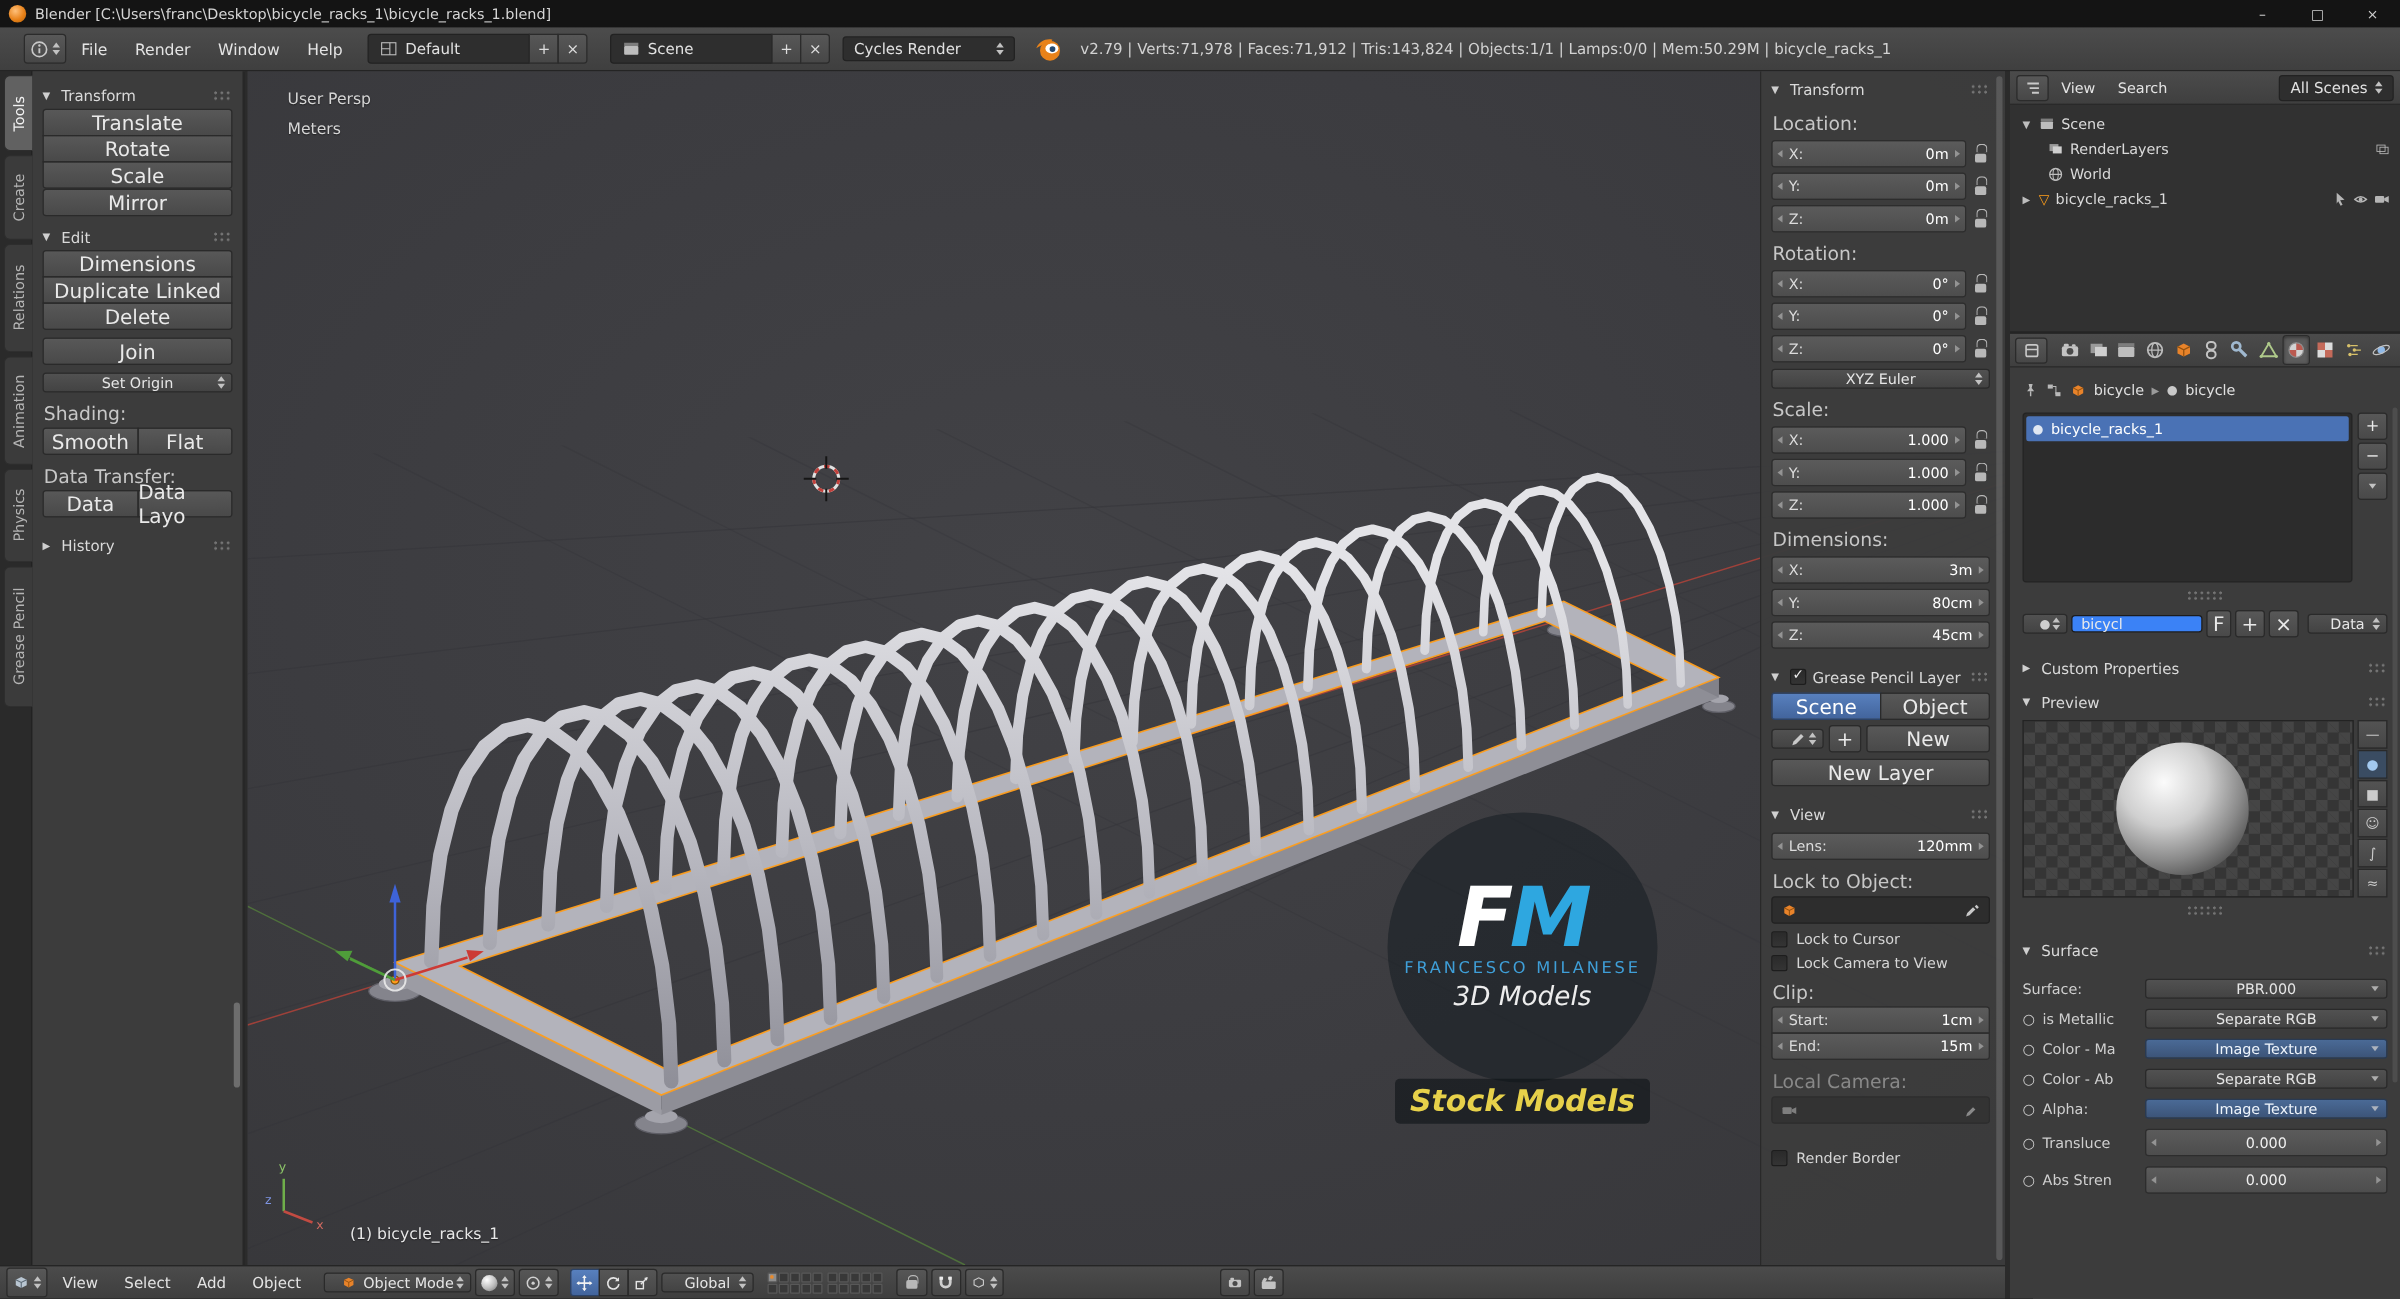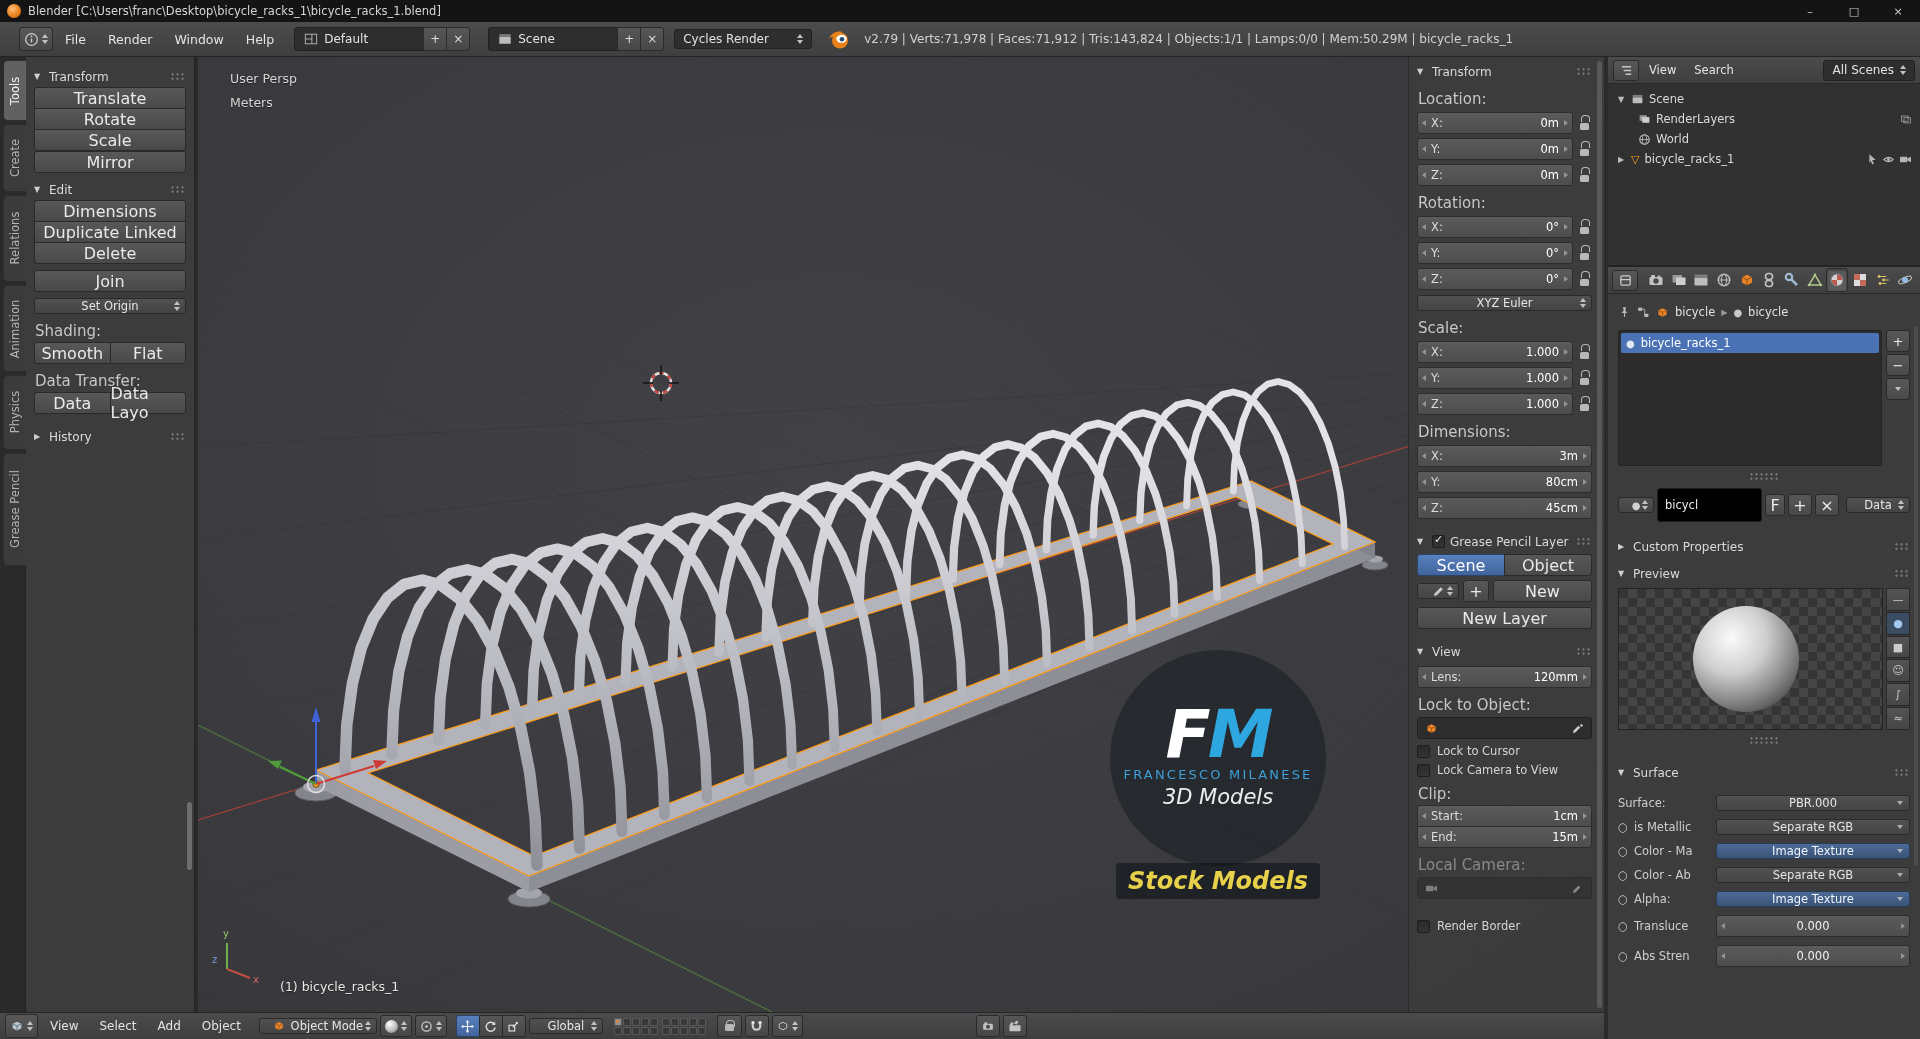--- a/index.html
+++ b/index.html
@@ -93,21 +93,21 @@
 .ptab.active{background:#5c5c5c;box-shadow:inset 0 1px 3px rgba(0,0,0,.45);border:1px solid #2c2c2c}
 #pbody{padding:6px 10px;position:relative}
 .crumb{display:flex;align-items:center;gap:6px;height:24px;font-size:11.5px;color:#e0e0e0}
 .csep{font-size:8px;color:#9a9a9a}
 #slotwrap{display:flex;gap:4px;margin-top:6px}
 #slotlist{flex:1;height:136px;background:#2c2c2c;border:1px solid #232323;border-radius:3px;padding:2px;overflow:hidden}
 .slotrow{height:20px;background:#4a72b5;border-radius:2px;display:flex;align-items:center;gap:6px;padding:0 5px;color:#fff;font-size:11.5px}
 #slotbtns{width:24px;display:flex;flex-direction:column;gap:2px}
 #slotbtns .btn{height:22px;font-size:13px}
 .namerow{display:flex;gap:3px;margin-top:8px;align-items:center}
-.tfield{height:34px;background:#000000;border:1px solid #1c1c1c;border-radius:3px;display:flex;align-items:center;padding:0 7px;color:#eaeaea;font-size:11.5px}
+.tfield{height:14px;background:#3b82f6;border:1px solid #1c1c1c;border-radius:3px;display:flex;align-items:center;padding:0 7px;color:#eaeaea;font-size:11.5px}
 .prow{display:flex;align-items:center;margin-top:8px}
 .plabel{width:98px;font-size:11.5px;color:#cfcfcf;display:flex;align-items:center;gap:6px;flex:none}
 .pctl{flex:1}
 #previewbox{margin-top:4px;height:142px;display:flex;gap:3px}
 #prevcanvas{flex:1;position:relative;border:1px solid #232323;overflow:hidden;background-color:#353535;background-image:linear-gradient(45deg,#454545 25%,transparent 25%,transparent 75%,#454545 75%),linear-gradient(45deg,#454545 25%,transparent 25%,transparent 75%,#454545 75%);background-size:18px 18px;background-position:0 0,9px 9px}
 #prevsphere{position:absolute;left:50%;top:50%;width:106px;height:106px;margin:-53px 0 0 -58px;border-radius:50%;background:radial-gradient(circle at 36% 30%,#fbfbfb,#cfcfcf 35%,#8a8a8a 62%,#2c2c2c 94%)}
 #prevbtns{width:24px;display:flex;flex-direction:column;gap:1px}
 .pvb{height:23px;background:linear-gradient(#535353,#464646);border:1px solid #292929;display:flex;align-items:center;justify-content:center;font-size:11px;color:#ccc}
 .pvb.active{background:#3a4c62;color:#a3c9ef}
 #propscroll{position:absolute;right:2px;top:32px;width:4px;height:540px;background:#616161;border-radius:2px;opacity:.45}

